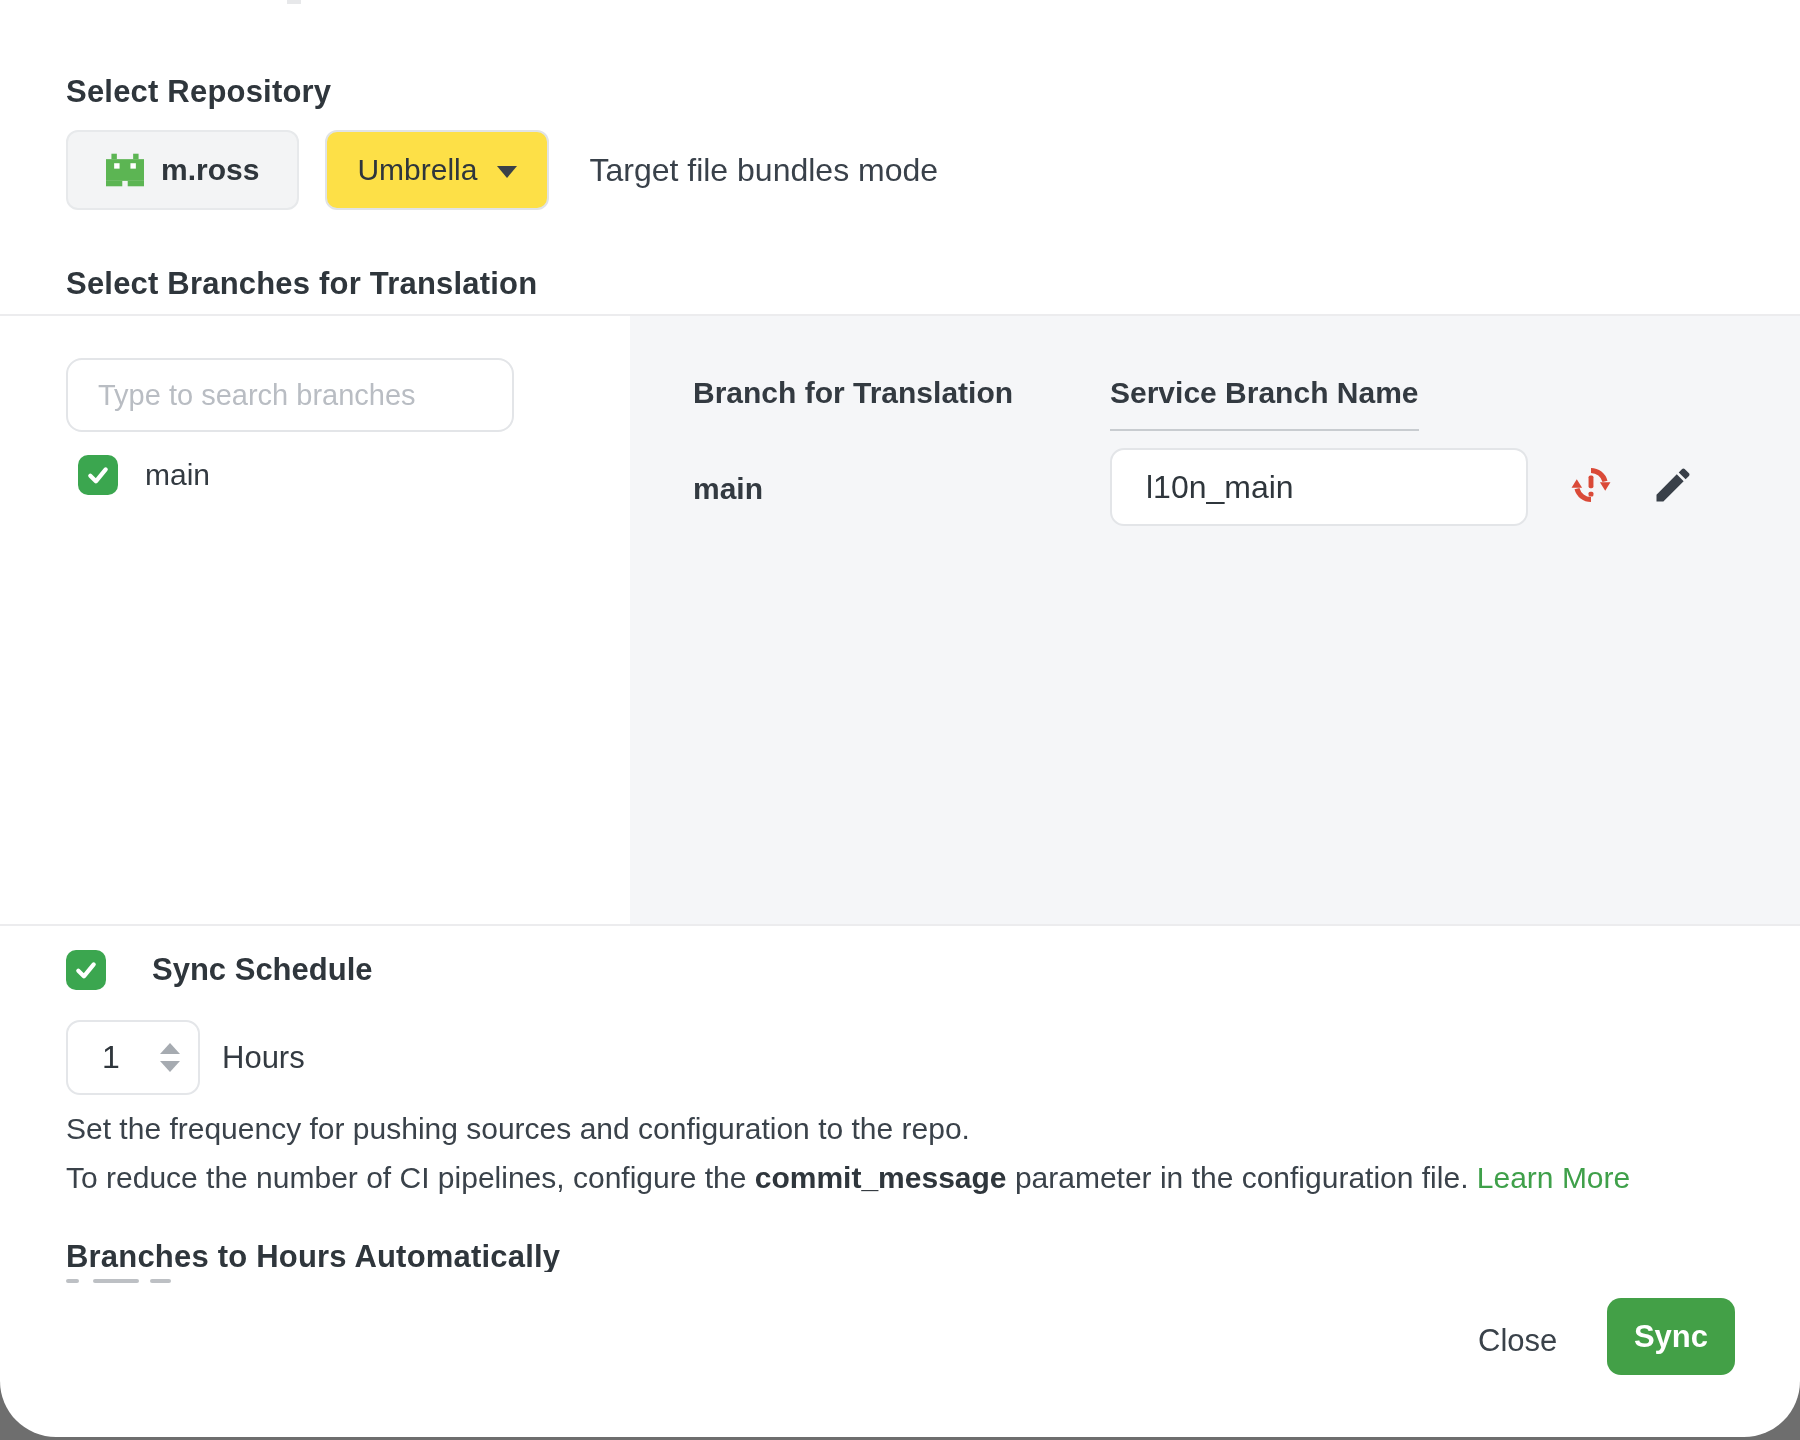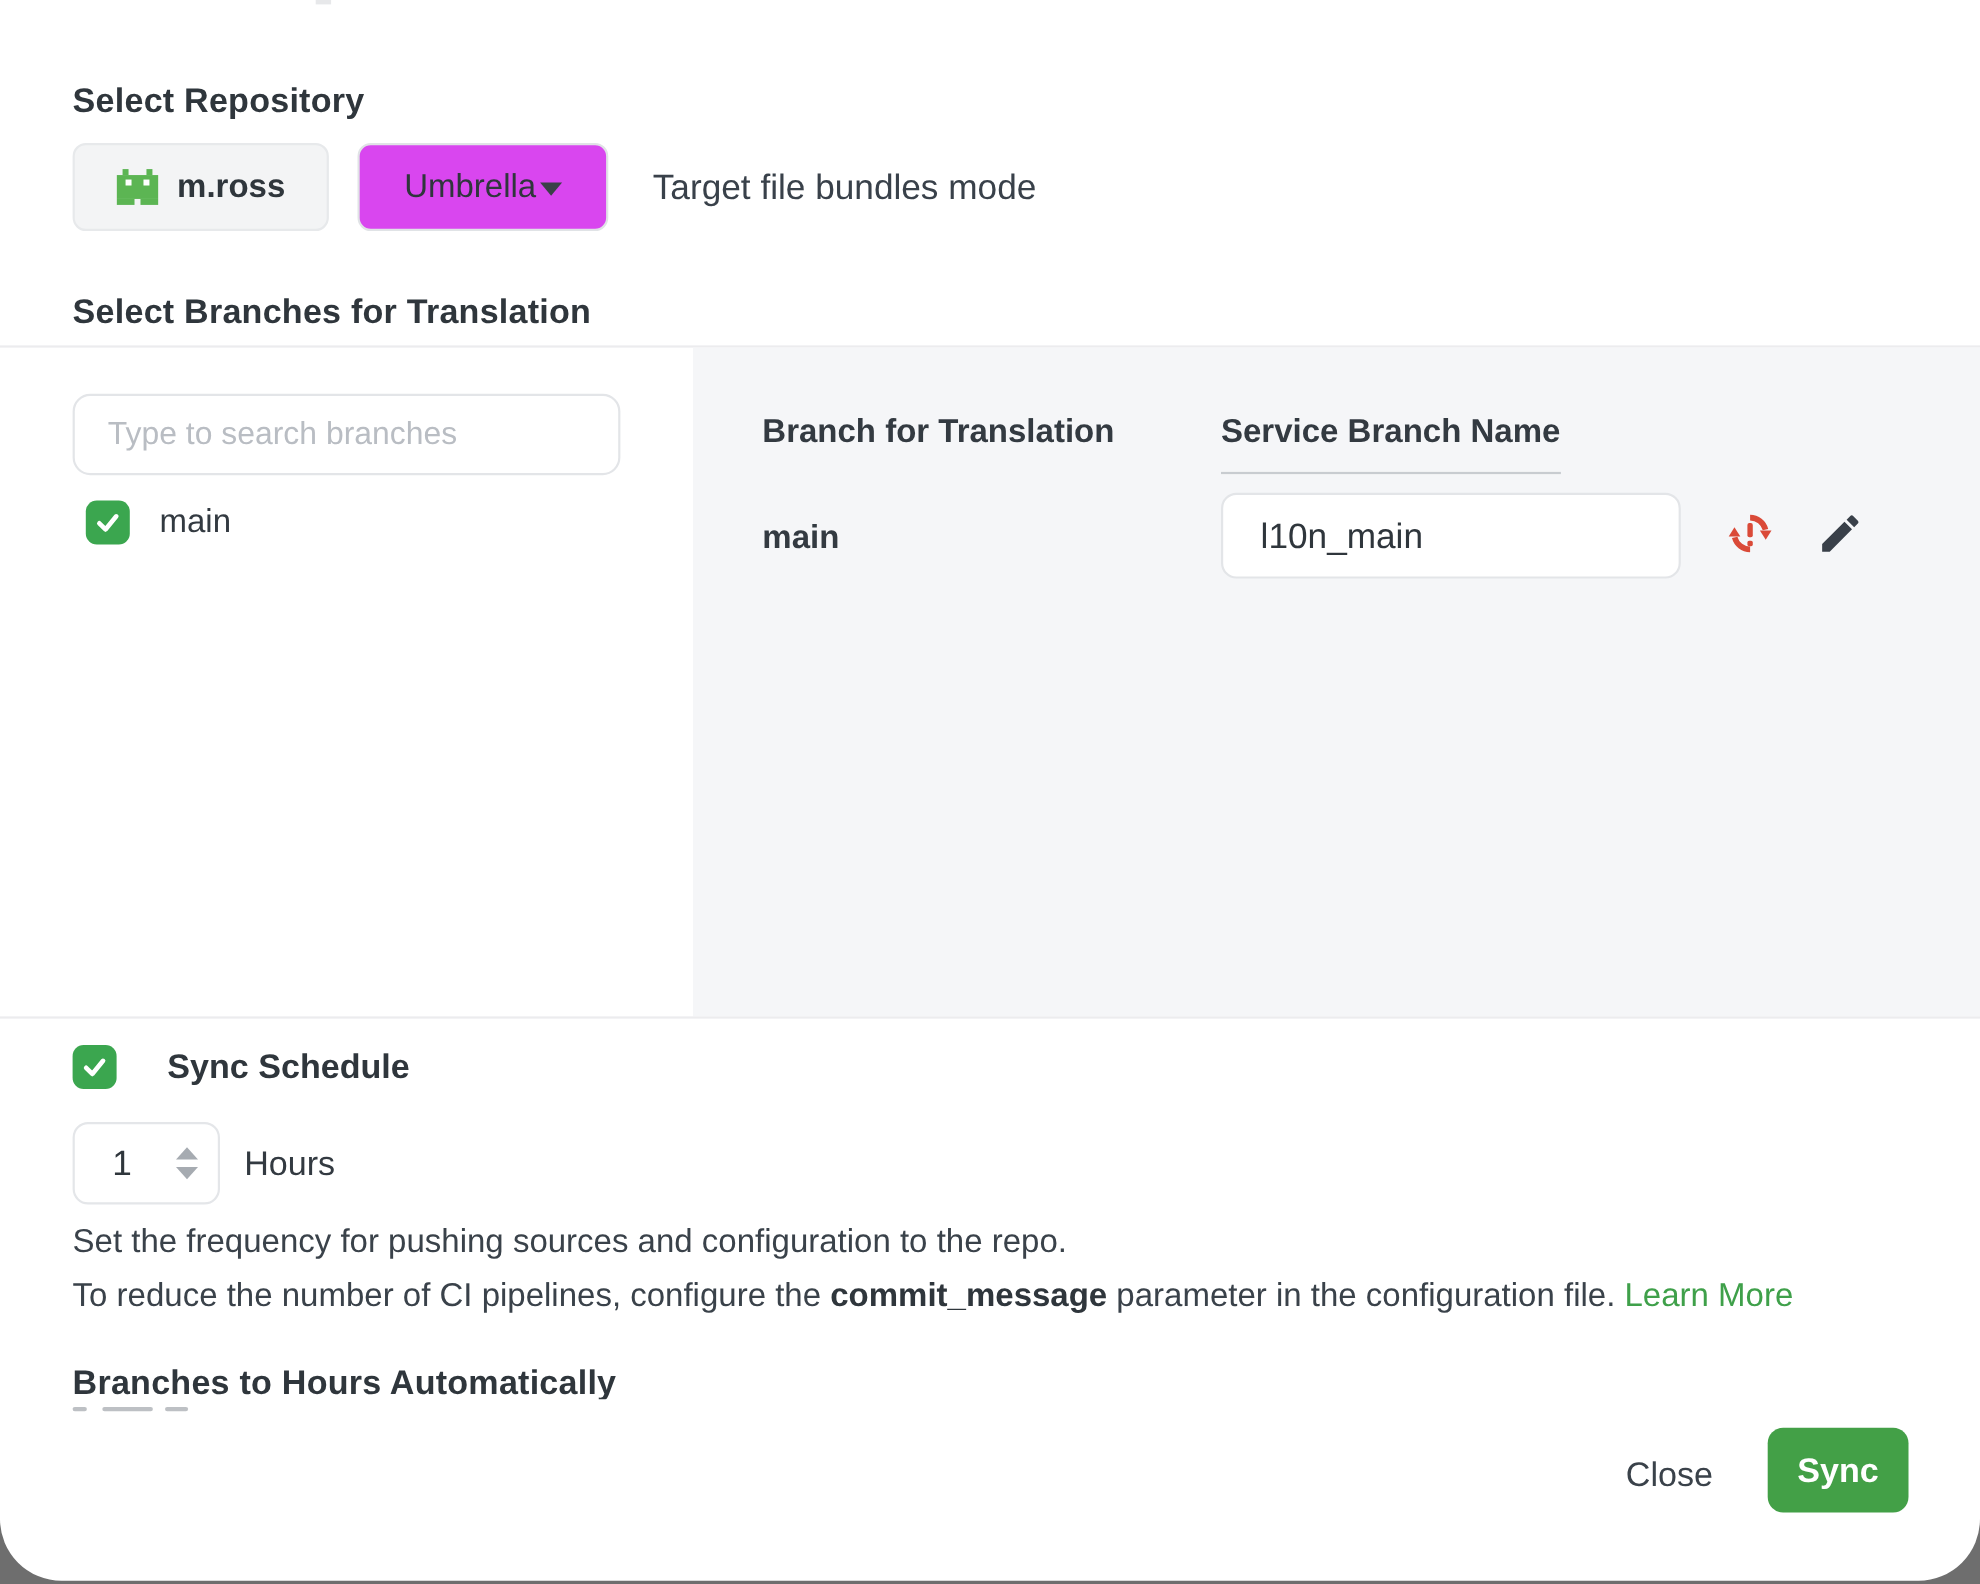--- a/index.html
+++ b/index.html
@@ -29,41 +29,41 @@
 
   
   .repo-row { left:66px; top:130px; display:flex; align-items:center; }
   .repo-chip {
     height:80px; display:flex; align-items:center; gap:17px;
     background:#f3f4f5; border:2px solid #e7e9eb; border-radius:12px;
     padding:0 38px; cursor:pointer;
   }
   .repo-chip-label { font-size:30px; font-weight:bold; color:#2f363c; }
   .proj-dropdown {
-    height:80px; display:flex; align-items:center; gap:4px;
-    background:#d946ef; border:2px solid #e0e3e6; border-radius:12px;
-    padding:0 40px; margin-left:26px; cursor:pointer;
+    height:80px; display:flex; align-items:center; gap:20px;
+    background:#fde047; border:2px solid #e0e3e6; border-radius:12px;
+    padding:0 30px; margin-left:26px; cursor:pointer;
   }
   .proj-dropdown-label { font-size:30px; font-weight:500; color:#2f363c; }
   .chevron-down {
     width:0; height:0;
     border-left:10px solid transparent; border-right:10px solid transparent;
     border-top:12px solid #3a4148; margin-top:4px;
   }
   .mode-label { margin-left:40px; font-size:32px; color:#39414a; }
 
   
   .divider { left:0; width:1800px; height:2px; background:#ececee; }
   .div-1 { top:314px; }
   .div-2 { top:924px; }
   .pane-right-bg { left:630px; top:316px; width:1170px; height:608px; background:#f5f6f8; }
 
   
   .search-input {
-    left:66px; top:358px; width:498px; height:74px;
+    left:66px; top:358px; width:448px; height:74px;
     border:2px solid #e3e5e8; border-radius:16px;
     font-family:"Liberation Sans", sans-serif;
     font-size:29px; color:#3a424a; padding:0 30px; outline:none; background:#fff;
   }
   .search-input::placeholder { color:#b9bdc3; }
   .check-row { display:flex; align-items:center; gap:27px; cursor:pointer; }
   .row-main { left:78px; top:455px; }
   .row-sync { left:66px; top:950px;gap:46px; }
   .checkbox {
     width:40px; height:40px; border-radius:10px; background:#3ba64f;

